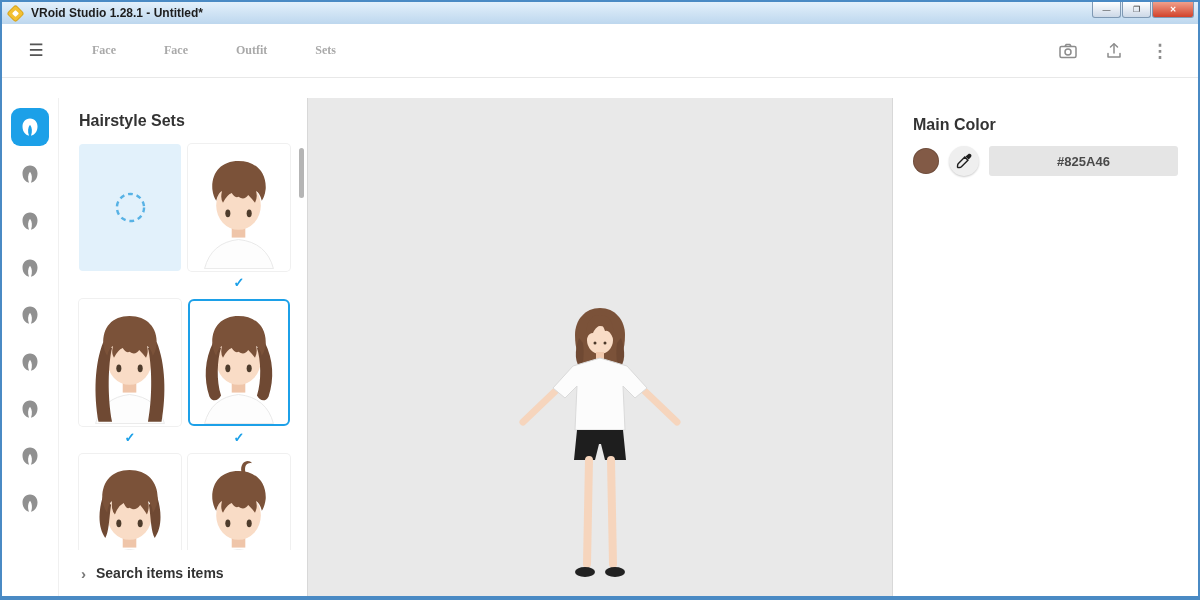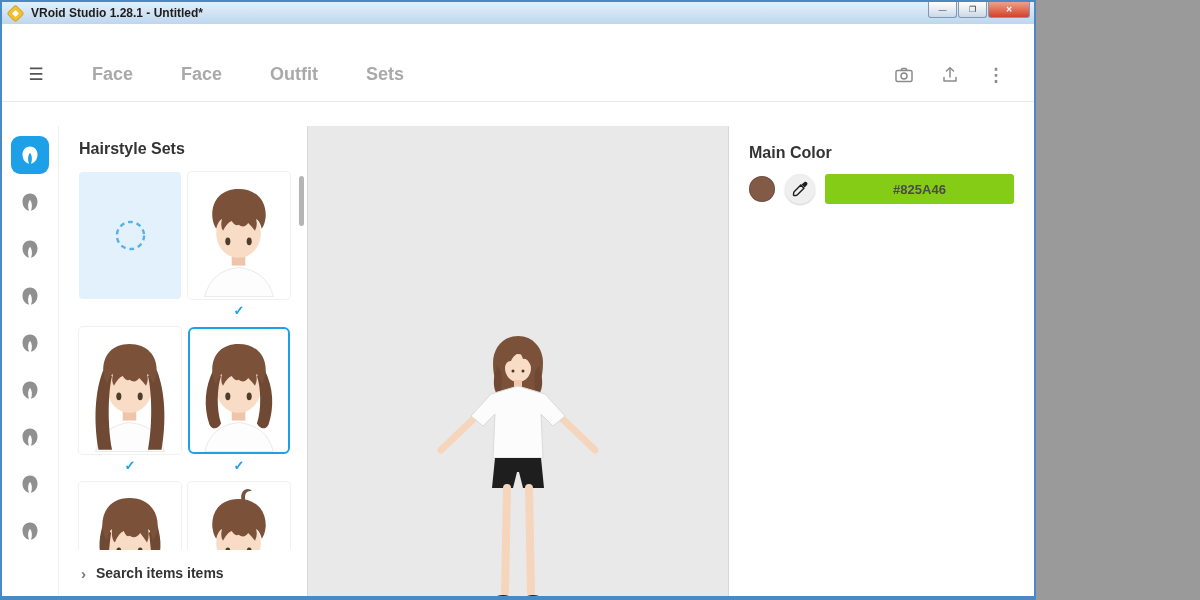--- a/index.html
+++ b/index.html
@@ -3,23 +3,23 @@
 <meta charset="utf-8">
 <style>
   * { box-sizing: border-box; }
   html,body { margin:0; padding:0; }
   body {
     width:1200px; height:600px;
     font-family:"Liberation Sans", sans-serif;
     background:#9a9a9a;
   }
   .window {
-    position:relative; width:1036px; height:600px;
+    position:relative; width:1200px; height:600px;
     border:2px solid #4a8ac4; border-bottom-width:4px;
-    background:#fff; display:flex; flex-direction:column; overflow:hidden;gap:24px;
+    background:#fff; display:flex; flex-direction:column; overflow:hidden;
   }
 
   
   .titlebar {
     height:22px; flex:0 0 auto;
     background:linear-gradient(#e3f0fb,#bdd7ee);
     display:flex; align-items:center; padding:0 4px 0 8px;
   }
   .logo { width:11px; height:11px; background:#f3c032; transform:rotate(45deg);
     border-radius:2px; position:relative; flex:0 0 auto; box-shadow:0 0 0 1px #d8a51e; }
@@ -36,31 +36,31 @@
   
   .tabbar {
     height:54px; flex:0 0 auto; background:#fff;
     display:flex; align-items:stretch; padding:0 12px;
     border-bottom:1px solid #e8e8e8;
   }
   .hamburger { width:44px; display:flex; align-items:center; justify-content:center;
     font-size:17px; color:#555; cursor:pointer; }
   .tabs { display:flex; margin-left:10px; }
   .tab { position:relative; display:flex; align-items:center; padding:0 24px;
-    font-size:18px; font-weight:bold; color:#a9a9a9; cursor:pointer; }
+    font-size:12px; font-weight:bold; color:#a9a9a9; cursor:pointer;font-family:Liberation Serif, serif; }
   .tab.active { color:#3a3a3a; }
   .tab.active::after { content:""; position:absolute; left:0; right:0; bottom:-1px;
     height:3px; background:#1ca0e8; }
   .toolbar-icons { margin-left:auto; display:flex; align-items:center; gap:10px; padding-right:8px; }
   .tool-btn { width:36px; height:36px; display:flex; align-items:center; justify-content:center;
     color:#8c8c8c; cursor:pointer; border-radius:4px; }
   .more-glyph { font-size:18px; font-weight:bold; color:#8c8c8c; }
 
   
-  .main { flex:1; display:flex; min-height:0; }
+  .main { flex:1; display:flex; min-height:0;margin-top:20px; }
 
   .rail { width:56px; flex:0 0 auto; background:#fff;
     display:flex; flex-direction:column; align-items:center; padding-top:10px; gap:9px; }
   .rail-item { width:38px; height:38px; border-radius:9px; display:flex;
     align-items:center; justify-content:center; cursor:pointer; }
   .rail-item svg { fill:#909090; }
   .rail-item.active { background:#1ca0e8; }
   .rail-item.active svg { fill:#ffffff; }
 
   .sets-panel { width:250px; flex:0 0 auto; position:relative; background:#fff;
@@ -88,21 +88,21 @@
 
   .color-panel { width:306px; flex:0 0 auto; background:#fff;
     border-left:1px solid #d8d8d8; padding:18px 20px; }
   .color-label { font-size:16px; font-weight:bold; color:#333; }
   .color-row { margin-top:12px; display:flex; align-items:center; gap:10px; }
   .swatch { width:26px; height:26px; border-radius:50%; background:#825A46;
     flex:0 0 auto; cursor:pointer; box-shadow:inset 0 0 0 1px rgba(0,0,0,.15); }
   .eyedropper-btn { width:30px; height:30px; border-radius:50%; background:#efefef;
     display:flex; align-items:center; justify-content:center; flex:0 0 auto;
     box-shadow:0 1px 2px rgba(0,0,0,.2); cursor:pointer; }
-  .hex-field { flex:1; height:30px; background:#84cc16; border-radius:3px;
+  .hex-field { flex:1; height:30px; background:#e5e5e5; border-radius:3px;
     display:flex; align-items:center; justify-content:center;
     font-size:13px; font-weight:bold; color:#4a4a4a; cursor:text; }
 </style>
 </head>
 <body>
 
 <div class="window">
 
   <div class="titlebar">
     <span class="logo"></span>

